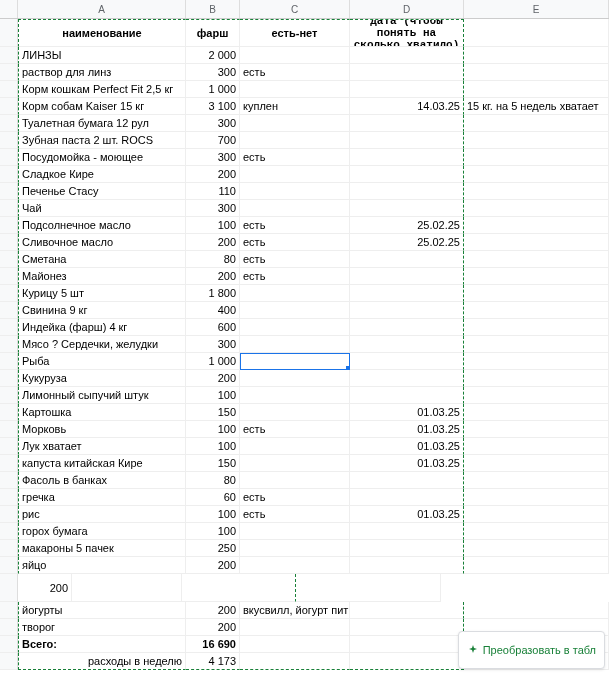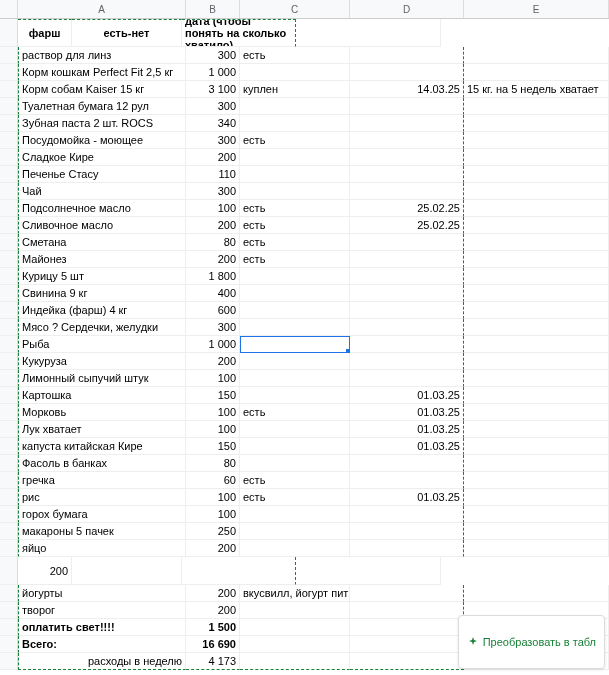--- a/index.html
+++ b/index.html
@@ -63,22 +63,23 @@
     .c-c { width: 110px; min-width: 110px; }
     .c-d { width: 114px; min-width: 114px; justify-content: flex-end; }
     .c-e { width: 145px; min-width: 145px; }
     .hdr {
       justify-content: center !important;
       font-weight: bold;
       background: #fff;
     }
     .hdr-wrap {
       white-space: normal;
-      text-align: left;
+      text-align: center;
       line-height: 1.1;
+      font-family: Liberation Mono, monospace;
     }
     .dashed-top { border-top: 1px dashed #188038 !important; }
     .dashed-left { border-left: 1px dashed #188038 !important; }
     .dashed-right { border-right: 1px dashed #188038 !important; }
     .dashed-bottom { border-bottom: 1px dashed #188038 !important; }
     .bold { font-weight: bold; }
     .txt-right { justify-content: flex-end; }
     .active-cell {
       border: 1px solid #1a73e8 !important;
       position: relative;
@@ -94,21 +95,21 @@
       border: 1px solid #fff;
     }
     .wrap-txt { white-space: normal; line-height: 1.1; }
     .convert-btn {
       position: absolute;
       bottom: 6px;
       right: 4px;
       background: #fff;
       border: 1px solid #dadce0;
       border-radius: 4px;
-      padding: 20px 8px;
+      padding: 12px 8px;
       font-size: 11px;
       color: #188038;
       display: flex;
       align-items: center;
       gap: 4px;
       box-shadow: 0 1px 3px rgba(0,0,0,0.1);
       cursor: pointer;
     }
     .convert-btn svg { width: 12px; height: 12px; }
   </style>
@@ -120,27 +121,36 @@
     <div style="width:18px"></div>
     <div class="c-a">A</div>
     <div class="c-b">B</div>
     <div class="c-c">C</div>
     <div class="c-d">D</div>
     <div class="c-e">E</div>
   </div>
   <div id="data-body">
       <div class="row multi-row">
   <div class="rownum"></div>
+  <div class="cell c-a hdr dashed-top dashed-left">наименование</div>
   <div class="cell c-b hdr dashed-top">фарш</div>
   <div class="cell c-c hdr dashed-top">есть-нет</div>
   <div class="cell c-d hdr dashed-top dashed-right hdr-wrap">дата (чтобы понять на сколько хватило)</div>
   <div class="cell c-e"></div>
 </div>
       <div class="row">
     <div class="rownum"></div>
+    <div class="cell c-a dashed-left">ЛИНЗЫ</div>
+    <div class="cell c-b">2 000</div>
+    <div class="cell c-c"></div>
+    <div class="cell c-d dashed-right"></div>
+    <div class="cell c-e"></div>
+  </div>
+      <div class="row">
+    <div class="rownum"></div>
     <div class="cell c-a dashed-left">раствор для линз</div>
     <div class="cell c-b">300</div>
     <div class="cell c-c">есть</div>
     <div class="cell c-d dashed-right"></div>
     <div class="cell c-e"></div>
   </div>
       <div class="row">
     <div class="rownum"></div>
     <div class="cell c-a dashed-left">Корм кошкам Perfect Fit 2,5 кг</div>
     <div class="cell c-b">1 000</div>
@@ -160,21 +170,21 @@
     <div class="rownum"></div>
     <div class="cell c-a dashed-left">Туалетная бумага 12 рул</div>
     <div class="cell c-b">300</div>
     <div class="cell c-c"></div>
     <div class="cell c-d dashed-right"></div>
     <div class="cell c-e"></div>
   </div>
       <div class="row">
     <div class="rownum"></div>
     <div class="cell c-a dashed-left">Зубная паста 2 шт. ROCS</div>
-    <div class="cell c-b">340</div>
+    <div class="cell c-b">700</div>
     <div class="cell c-c"></div>
     <div class="cell c-d dashed-right"></div>
     <div class="cell c-e"></div>
   </div>
       <div class="row">
     <div class="rownum"></div>
     <div class="cell c-a dashed-left">Посудомойка - моющее</div>
     <div class="cell c-b">300</div>
     <div class="cell c-c">есть</div>
     <div class="cell c-d dashed-right"></div>
@@ -384,28 +394,20 @@
     <div class="cell c-a dashed-left">йогурты</div>
     <div class="cell c-b">200</div>
     <div class="cell c-c">вкусвилл, йогурт питьевой</div>
     <div class="cell c-d dashed-right"></div>
     <div class="cell c-e"></div>
   </div>
       <div class="row">
     <div class="rownum"></div>
     <div class="cell c-a dashed-left">творог</div>
     <div class="cell c-b">200</div>
-    <div class="cell c-c"></div>
-    <div class="cell c-d dashed-right"></div>
-    <div class="cell c-e"></div>
-  </div>
-      <div class="row">
-    <div class="rownum"></div>
-    <div class="cell c-a dashed-left bold">оплатить свет!!!!</div>
-    <div class="cell c-b bold">1 500</div>
     <div class="cell c-c"></div>
     <div class="cell c-d dashed-right"></div>
     <div class="cell c-e"></div>
   </div>
       <div class="row">
     <div class="rownum"></div>
     <div class="cell c-a dashed-left bold">Всего:</div>
     <div class="cell c-b bold">16 690</div>
     <div class="cell c-c"></div>
     <div class="cell c-d dashed-right"></div>

